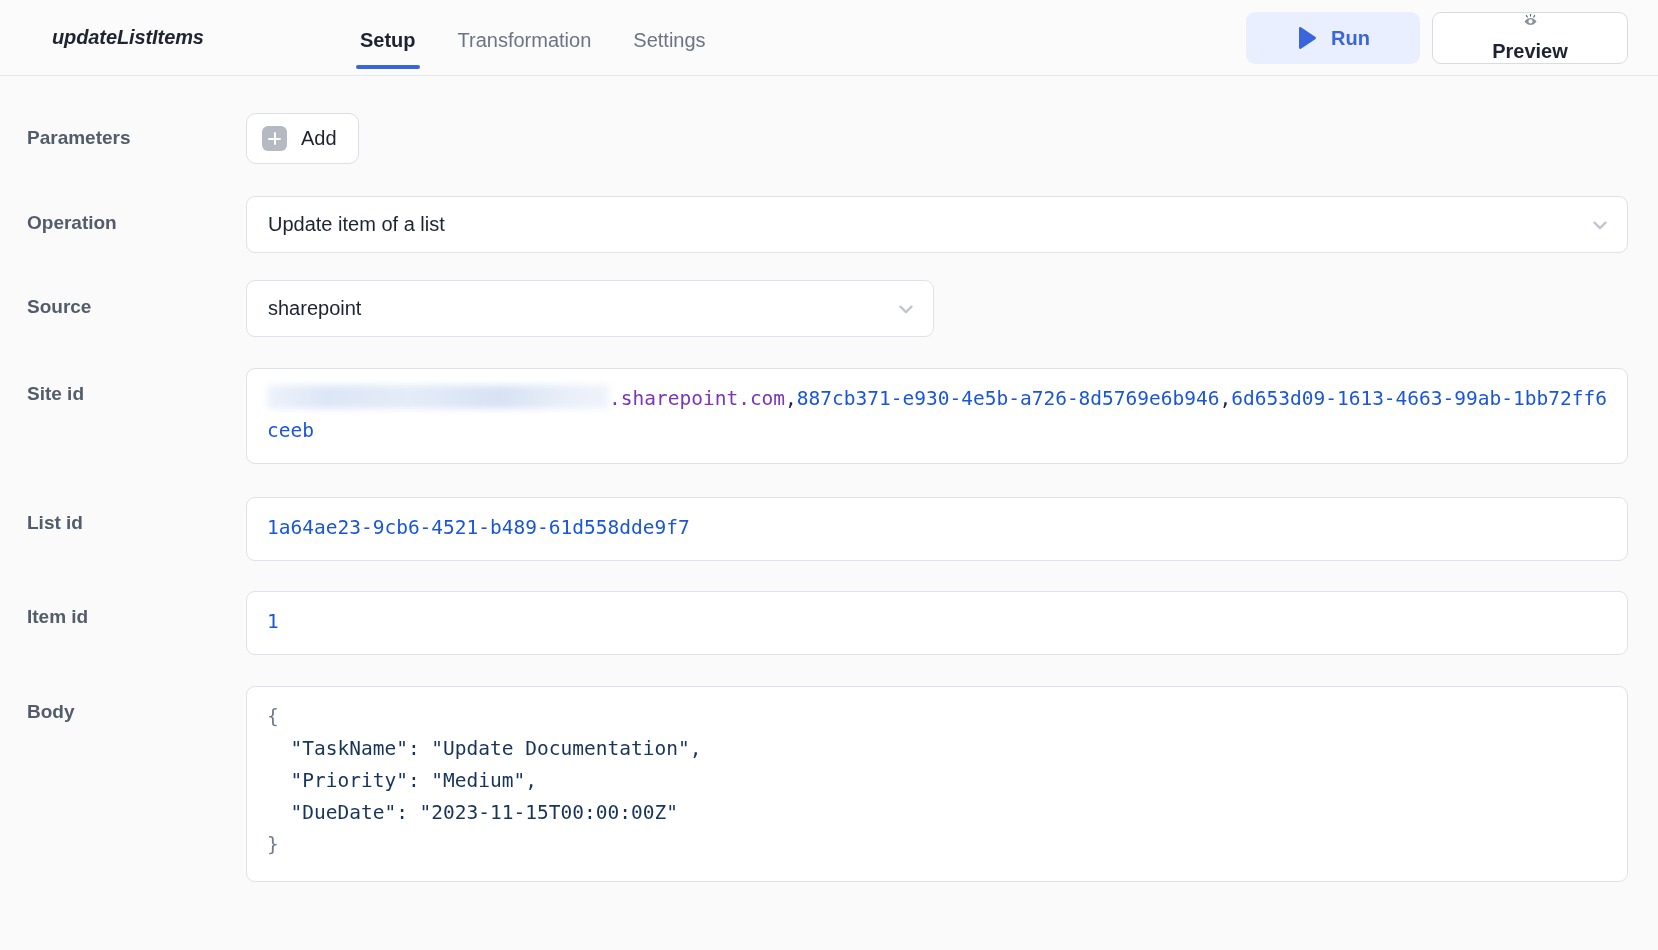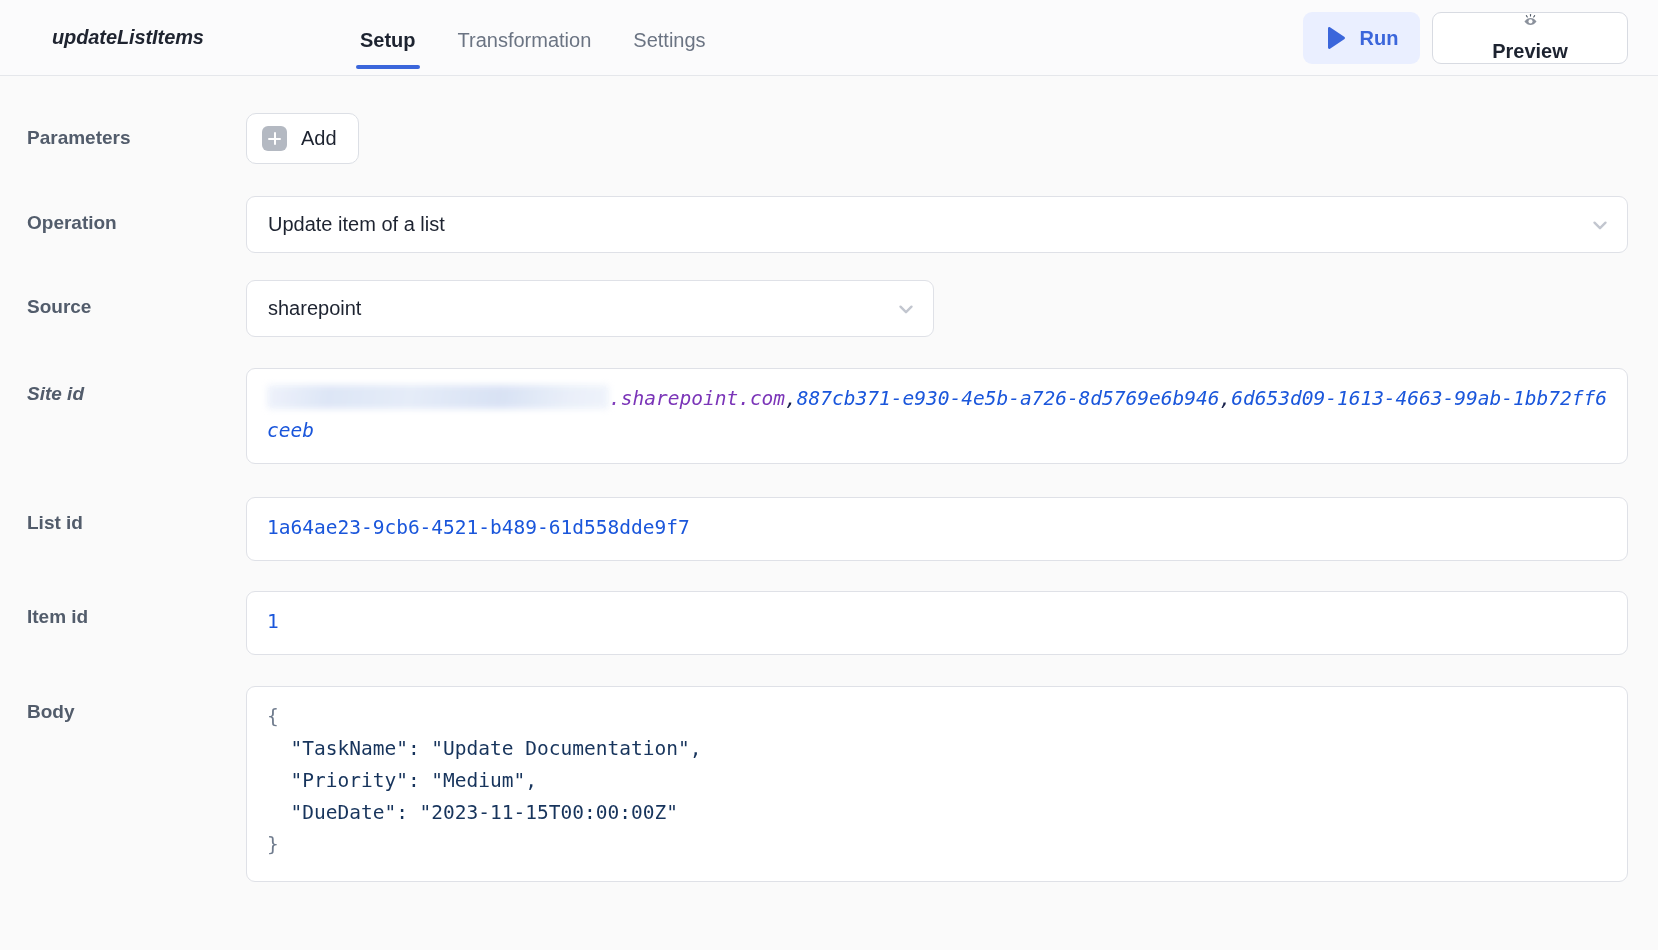--- a/index.html
+++ b/index.html
@@ -78,21 +78,21 @@
     align-items: center;
     justify-content: center;
     gap: 13px;
     height: 52px;
     border-radius: 9px;
     font-size: 20px;
     cursor: pointer;
     user-select: none;
   }
   .btn-run {
-    width: 117px;
+    width: 174px;
     background: #eaefff;
     color: #3b66db;
     font-weight: bold;
     border: 1px solid transparent;
   }
   .btn-preview {
     width: 196px;
     background: #ffffff;
     color: #1d2330;
     font-weight: bold;
@@ -219,21 +219,21 @@
     color: #17345c;
     white-space: pre;
     margin: 0;
   }
   .json-brace { color: #6f7b8d; }
 
   
   .r1 { margin-top: 37px; }
   .r2 { margin-top: 27px; }
   .r3 { margin-top: 32px; }
-  .r4 { margin-top: 31px; font-style: italic; }
+  .r4 { margin-top: 31px; }
   .r5 { margin-top: 33px; }
   .r6 { margin-top: 30px; }
   .r7 { margin-top: 31px; }
 
   .lab-mid { padding-top: 16px; }
 </style>
 </head>
 <body>
 
 <div class="header">

